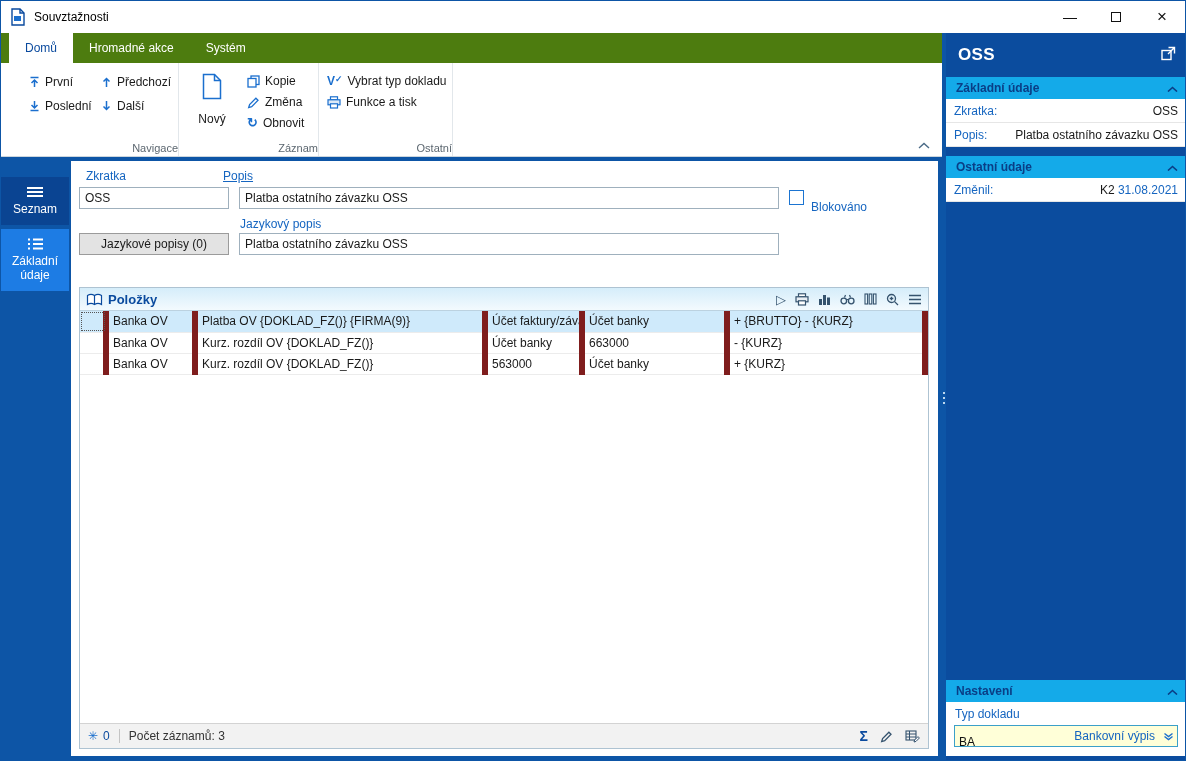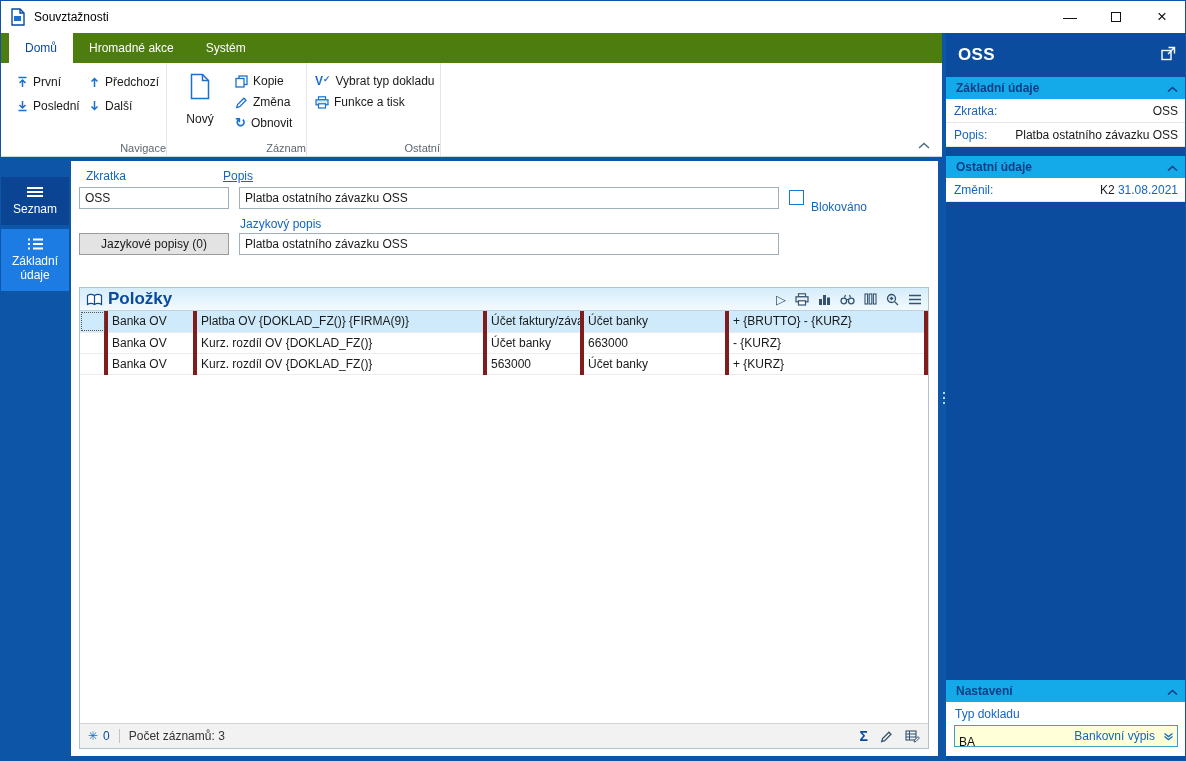--- a/index.html
+++ b/index.html
@@ -13,21 +13,21 @@
   .titlebar .title { font-size:12px; color:#000; }
   .win-controls { margin-left:auto; display:flex; height:100%; }
   .win-btn { width:46px; height:100%; display:flex; align-items:center; justify-content:center; color:#111; font-size:14px; }
   .glyph-max { width:10px; height:10px; border:1px solid #111; display:inline-block; }
 
   
   .left-region { position:absolute; left:0; top:32px; width:941px; height:729px; }
   .ribbon-tabs { height:30px; background:#4d7c0f; display:flex; padding-left:8px; }
   .rtab { padding:0 16px; line-height:30px; color:#fff; font-size:12px; cursor:default; }
   .rtab.active { background:#fff; color:#0a4a9e; }
-  .ribbon-body { position:relative; height:94px; background:#fff; border-bottom:1px solid #ccd6de; display:flex; padding-left:8px; }
+  .ribbon-body { position:relative; height:94px; background:#fff; border-bottom:1px solid #ccd6de; display:flex; padding-left:20px; }
   .rgroup { position:relative; border-right:1px solid #e2e7eb; padding:8px 10px 16px 8px; }
   .rgroup-label { position:absolute; bottom:2px; left:0; width:100%; text-align:right; font-size:11px; color:#5c6770; }
   .nav-grid { display:grid; grid-template-columns:66px 82px; grid-auto-rows:22px; row-gap:2px; column-gap:6px; align-items:center; }
   .rbtn { display:flex; align-items:center; gap:5px; font-size:12px; color:#1a1a1a; white-space:nowrap; cursor:default; }
   .zaznam-flex { display:flex; }
   .rbig { display:flex; flex-direction:column; align-items:center; width:50px; margin-right:10px; padding-top:2px; }
   .rbig .lbl { margin-top:12px; font-size:12px; }
   .rstack { display:flex; flex-direction:column; gap:7px; padding-top:3px; }
   .glyph-refresh { color:#1b6fce; font-weight:bold; font-size:13px; line-height:12px; }
   .ic-v { color:#1b6fce; font-weight:bold; font-size:12px; }
@@ -45,26 +45,26 @@
 
   .content-white { position:absolute; left:70px; top:4px; right:4px; bottom:6px; background:#fff; }
   .flabel { position:absolute; color:#1565c0; font-size:12px; }
   .txt { position:absolute; height:22px; border:1px solid #9fb0bd; background:#fff; font-family:"Liberation Sans",sans-serif; font-size:12px; color:#1a1a1a; padding:0 5px; }
   .btn-gray { position:absolute; height:22px; background:#e3e3e3; border:1px solid #9b9b9b; font-size:12px; color:#1a1a1a; text-align:center; line-height:20px; cursor:default; }
   .checkbox { position:absolute; width:15px; height:15px; border:1.5px solid #1b74d1; background:#fff; }
 
   
   .panel { position:absolute; left:8px; top:126px; width:850px; bottom:7px; border:1px solid #aec3d2; display:flex; flex-direction:column; }
   .panel-head { height:23px; background:linear-gradient(180deg,#d5edfa,#f3fafe); display:flex; align-items:center; padding:0 6px; border-bottom:1px solid #bcd2e0; }
-  .panel-title { font-weight:bold; color:#0a4a9e; font-size:17px; margin-left:5px; }
+  .panel-title { font-weight:bold; color:#0a4a9e; font-size:13px; margin-left:5px; }
   .panel-tools { margin-left:auto; display:flex; align-items:center; gap:9px; }
   .tool { display:flex; align-items:center; cursor:default; color:#35536e; font-size:13px; line-height:1; }
   table.grid { border-collapse:collapse; table-layout:fixed; width:100%; }
   .grid th { text-align:left; font-weight:normal; color:#1565c0; font-size:12px; padding:2px 4px; background:#fafcfd; border-right:1px solid #e0e6eb; border-bottom:1px solid #d4dbe1; height:21px; white-space:nowrap; overflow:hidden; }
-  .grid td { font-size:12px; padding:2px 4px; border-right:4px solid #7f1d1d; border-bottom:1px solid #ececec; height:21px; white-space:nowrap; overflow:hidden; }
+  .grid td { font-size:12px; padding:2px 4px; border-right:6px solid #7f1d1d; border-bottom:1px solid #ececec; height:21px; white-space:nowrap; overflow:hidden; }
   tr.sel td { background:#cfeafb; }
   tr.sel td.selcell { outline:1px dotted #555; outline-offset:-2px; }
   .grid-filler { flex:1; background:#fff; }
   .statusbar { height:25px; background:#f2f2f2; border-top:1px solid #d3d3d3; display:flex; align-items:center; padding:0 8px; }
   .status-div { width:1px; height:14px; background:#c4c4c4; margin:0 9px; }
   .status-right { margin-left:auto; display:flex; align-items:center; gap:12px; }
   .glyph-sum { color:#0a4a9e; font-weight:bold; font-size:14px; }
   .glyph-ast { color:#1b6fce; font-size:12px; }
   .status-zero { color:#0a4a9e; margin-left:5px; }
   .status-count { color:#333; }

